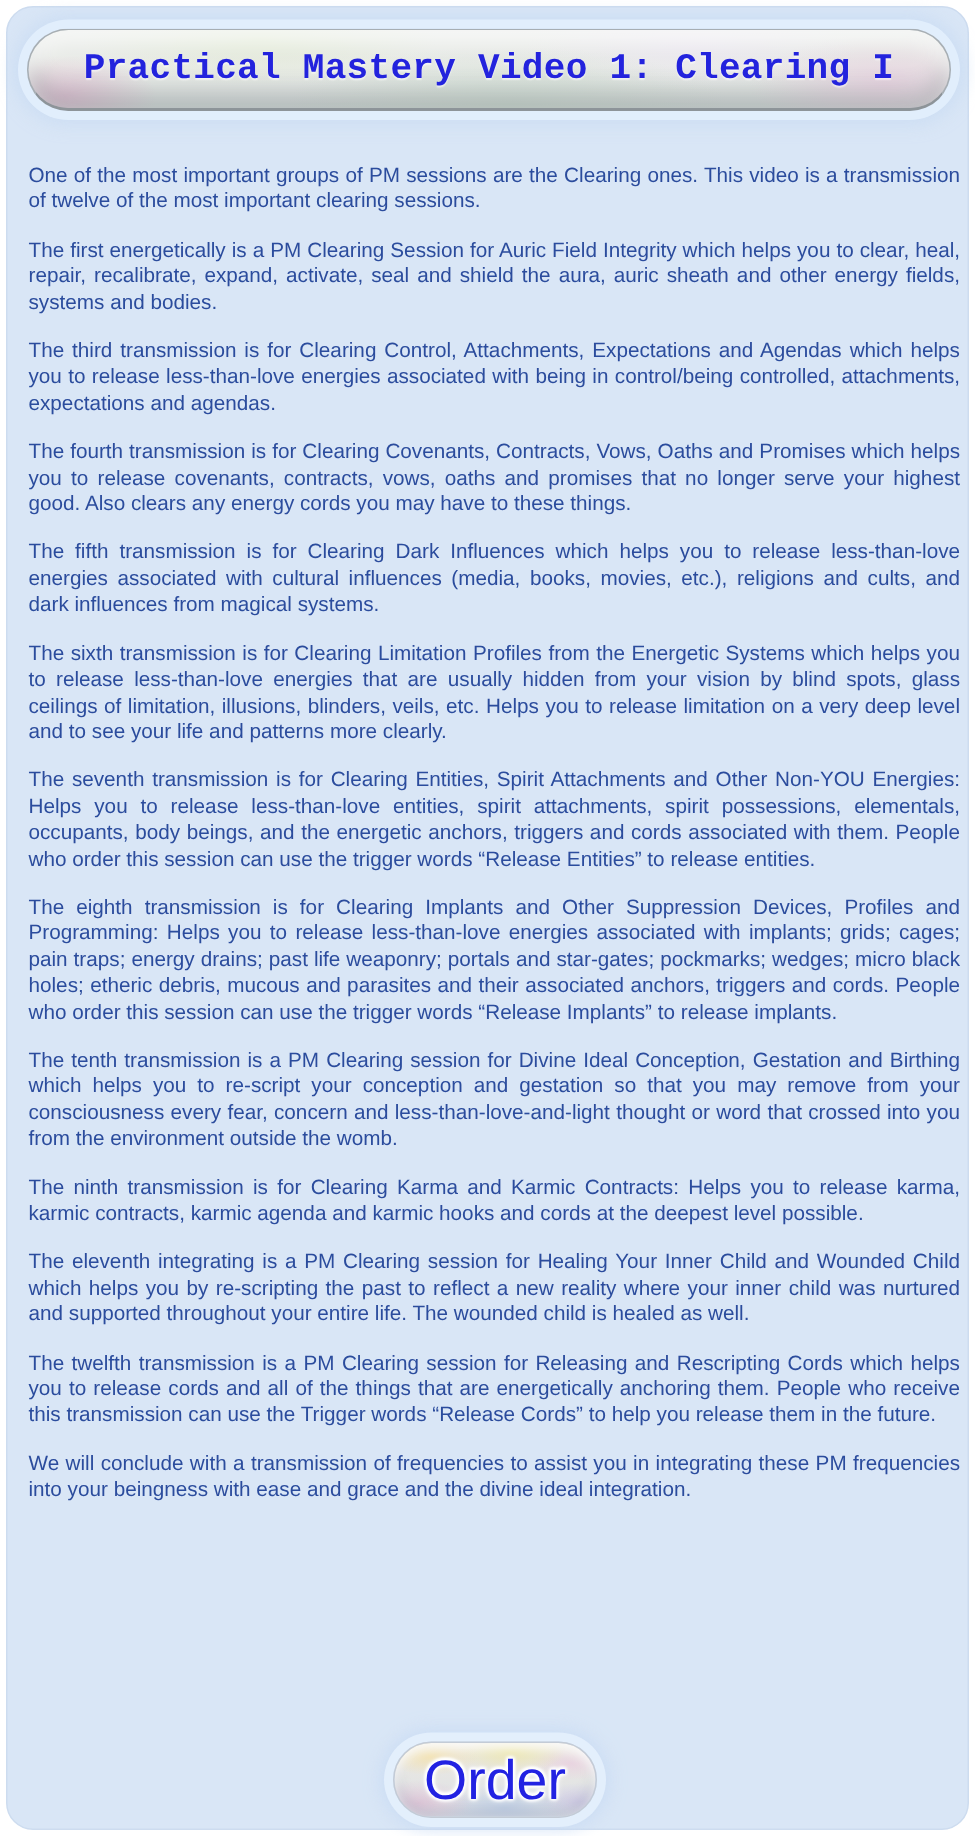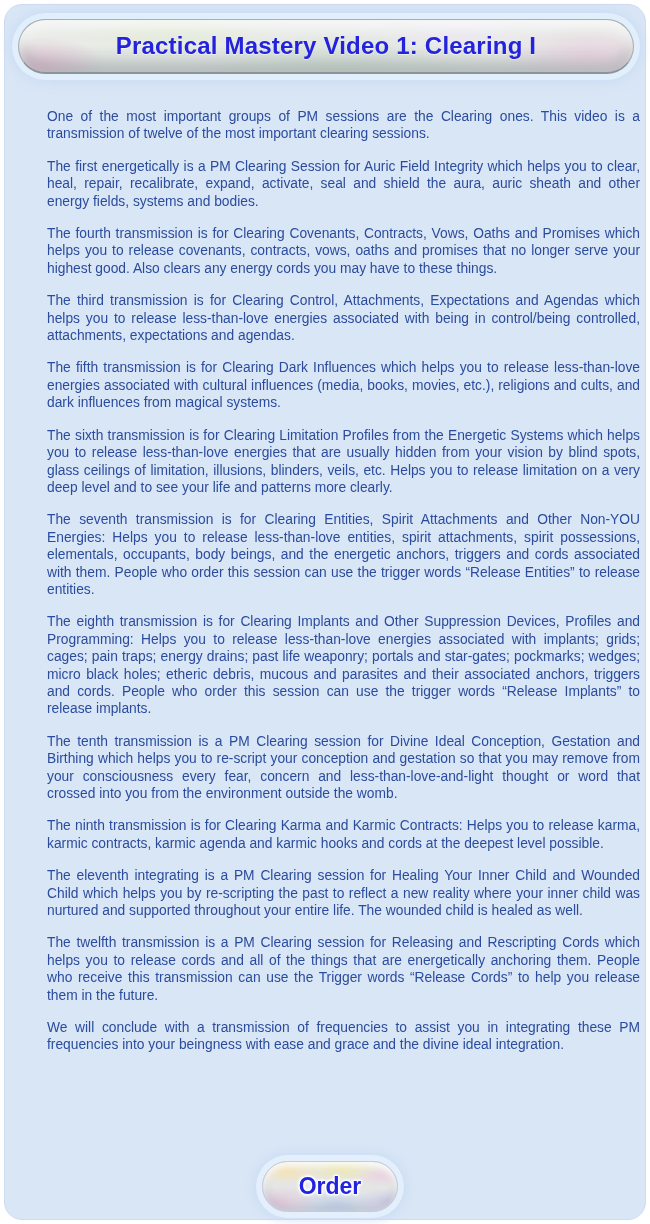--- a/index.html
+++ b/index.html
@@ -43,21 +43,21 @@
       radial-gradient(ellipse 170px 45px at 25% 12%, rgba(226,234,214,0.85), transparent 70%),
       radial-gradient(ellipse 210px 55px at 52% 95%, rgba(205,219,208,0.75), transparent 70%),
       radial-gradient(ellipse 160px 42px at 72% 20%, rgba(235,231,240,0.85), transparent 70%),
       radial-gradient(ellipse 130px 48px at 93% 70%, rgba(229,205,221,0.8), transparent 70%),
       linear-gradient(180deg, #e6e9e6 0%, #eaece8 45%, #d6dcdb 100%);
     box-shadow:
       inset 0 9px 12px rgba(255,255,255,0.65),
       inset 0 -11px 14px rgba(108,118,124,0.30),
       0 0 0 6px rgba(226,238,252,0.95),
       0 0 10px 10px rgba(196,216,242,0.55);
-    display: flex; align-items: center; justify-content: center;
+    display: flex; align-items: center; justify-content: center; font-family: Liberation Mono, monospace;
   }
   .header-pill h1 {
     font-size: 24px;
     font-weight: bold;
     letter-spacing: 0.2px;
     color: var(--title-text);
     text-shadow: 0 1px 1px rgba(255,255,255,0.55);
   }
 
   
@@ -65,21 +65,20 @@
     position: absolute;
     left: 14px; top: 103px;
     width: 621px;
   }
   .body-text p {
     font-size: 13.8px;
     line-height: 17.4px;
     text-align: justify;
     color: var(--body-text);
     margin-bottom: 15px;
-    margin-left: 28px;
   }
   .body-text p span.bold { font-weight: normal; }
 
   
   .order-btn {
     position: absolute;
     left: 257px; top: 1156px;
     width: 136px; height: 51px;
     border-radius: 26px;
     border: 1px solid #c3cbd6;
@@ -93,44 +92,44 @@
       radial-gradient(ellipse 42px 18px at 92% 80%, rgba(206,200,229,0.85), transparent 70%),
       linear-gradient(180deg, #ece8df, #dde2e9);
     box-shadow:
       inset 0 4px 7px rgba(255,255,255,0.85),
       inset 0 -5px 9px rgba(140,150,172,0.32),
       0 0 0 6px rgba(228,239,252,0.95),
       0 0 10px 9px rgba(197,217,243,0.6);
     display: flex; align-items: center; justify-content: center;
   }
   .order-btn span {
-    font-size: 23px;
-    font-weight: bold;
+    font-size: 37px;
+    font-weight: normal;
     color: var(--order-text);
     text-shadow:
       0 0 3px #ffffff, 0 0 5px #ffffff,
       1px 1px 2px #ffffff, -1px -1px 2px #ffffff,
       1px -1px 2px #ffffff, -1px 1px 2px #ffffff;
   }
 </style>
 </head>
 <body>
 
 <div class="page">
   <div class="panel">
 
     <div class="header-pill">
       <h1>Practical Mastery Video 1: Clearing I</h1>
     </div>
 
     <div class="body-text">
         <p><span>One of the most important groups of PM sessions are the Clearing ones. This video is a transmission of twelve of the most important clearing sessions.</span></p>
         <p><span>The first energetically is a </span><span class="bold">PM Clearing Session for Auric Field Integrity</span><span> which helps you to clear, heal, repair, recalibrate, expand, activate, seal and shield the aura, auric sheath and other energy fields, systems and bodies.</span></p>
+        <p><span>The third transmission is for </span><span class="bold">Clearing Control, Attachments, Expectations and Agendas</span><span> which helps you to release less-than-love energies associated with being in control/being controlled, attachments, expectations and agendas.</span></p>
         <p><span>The fourth transmission is for </span><span class="bold">Clearing Covenants, Contracts, Vows, Oaths and Promises</span><span> which helps you to release covenants, contracts, vows, oaths and promises that no longer serve your highest good. Also clears any energy cords you may have to these things.</span></p>
-        <p><span>The third transmission is for </span><span class="bold">Clearing Control, Attachments, Expectations and Agendas</span><span> which helps you to release less-than-love energies associated with being in control/being controlled, attachments, expectations and agendas.</span></p>
         <p><span>The fifth transmission is for </span><span class="bold">Clearing Dark Influences</span><span> which helps you to release less-than-love energies associated with cultural influences (media, books, movies, etc.), religions and cults, and dark influences from magical systems.</span></p>
         <p><span>The sixth transmission is for </span><span class="bold">Clearing Limitation Profiles from the Energetic Systems</span><span> which helps you to release less-than-love energies that are usually hidden from your vision by blind spots, glass ceilings of limitation, illusions, blinders, veils, etc. Helps you to release limitation on a very deep level and to see your life and patterns more clearly.</span></p>
         <p><span>The seventh transmission is for </span><span class="bold">Clearing Entities, Spirit Attachments and Other Non-YOU Energies:</span><span> Helps you to release less-than-love entities, spirit attachments, spirit possessions, elementals, occupants, body beings, and the energetic anchors, triggers and cords associated with them. People who order this session can use the trigger words </span><span class="bold">“Release Entities”</span><span> to release entities.</span></p>
         <p><span>The eighth transmission is for </span><span class="bold">Clearing Implants and Other Suppression Devices, Profiles and Programming:</span><span> Helps you to release less-than-love energies associated with implants; grids; cages; pain traps; energy drains; past life weaponry; portals and star-gates; pockmarks; wedges; micro black holes; etheric debris, mucous and parasites and their associated anchors, triggers and cords. People who order this session can use the trigger words </span><span class="bold">“Release Implants”</span><span> to release implants.</span></p>
         <p><span>The tenth transmission is a </span><span class="bold">PM Clearing session for Divine Ideal Conception, Gestation and Birthing</span><span> which helps you to re-script your conception and gestation so that you may remove from your consciousness every fear, concern and less-than-love-and-light thought or word that crossed into you from the environment outside the womb.</span></p>
         <p><span>The ninth transmission is for </span><span class="bold">Clearing Karma and Karmic Contracts:</span><span> Helps you to release karma, karmic contracts, karmic agenda and karmic hooks and cords at the deepest level possible.</span></p>
         <p><span>The eleventh integrating is a </span><span class="bold">PM Clearing session for Healing Your Inner Child and Wounded Child</span><span> which helps you by re-scripting the past to reflect a new reality where your inner child was nurtured and supported throughout your entire life. The wounded child is healed as well.</span></p>
         <p><span>The twelfth transmission is a </span><span class="bold">PM Clearing session for Releasing and Rescripting Cords</span><span> which helps you to release cords and all of the things that are energetically anchoring them. People who receive this transmission can use the Trigger words </span><span class="bold">“Release Cords”</span><span> to help you release them in the future.</span></p>
         <p><span>We will conclude with a transmission of frequencies to assist you in integrating these PM frequencies into your beingness with ease and grace and the divine ideal integration.</span></p>
       </div>

